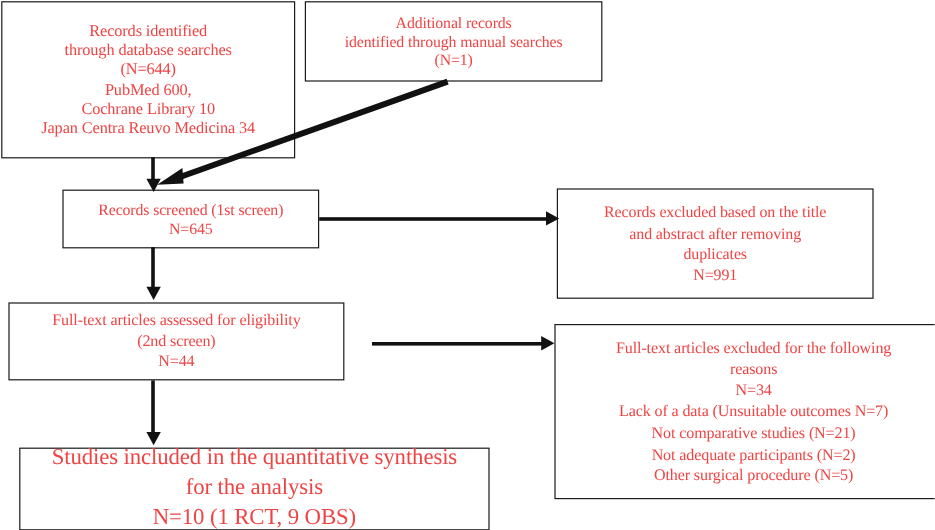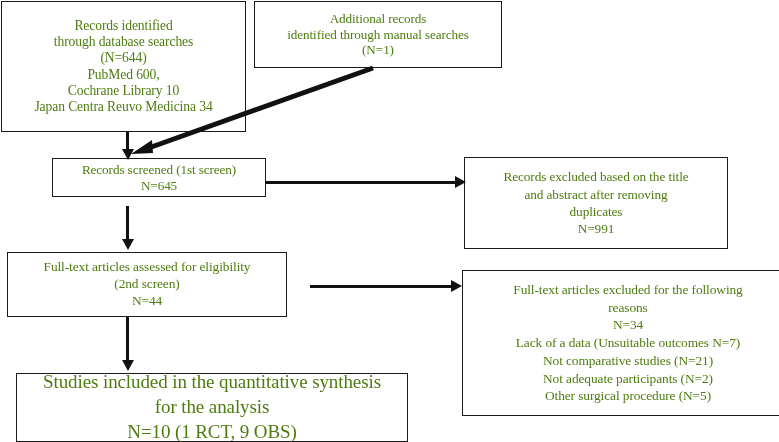--- a/index.html
+++ b/index.html
@@ -7,21 +7,21 @@
     padding: 0;
     background: #ffffff;
   }
   #canvas {
     position: relative;
     width: 779px;
     height: 442px;
     background: #ffffff;
     overflow: hidden;
     font-family: "Liberation Serif", "DejaVu Serif", serif;
-    color: #4d7c0f;
+    color: #ef4444;
   }
   .flow-box {
     position: absolute;
     box-sizing: border-box;
     border: 1px solid #1a1a1a;
     background: #ffffff;
     display: flex;
     flex-direction: column;
     align-items: center;
     justify-content: center;
@@ -31,21 +31,21 @@
     letter-spacing: -0.1px;
     padding: 1px 3px;
   }
   .flow-box .ln {
     display: block;
     white-space: nowrap;
   }
   
   #box-records-identified   { left: 1px;   top: 1px;   width: 245px; height: 131px; }
   #box-additional-records   { left: 254px; top: 1px;   width: 248px; height: 67px;  }
-  #box-records-screened     { left: 52px;  top: 158px; width: 214px; height: 39px; text-align: center;  }
+  #box-records-screened     { left: 52px;  top: 158px; width: 214px; height: 49px; text-align: center;  }
   #box-records-excluded     { left: 464px; top: 157px; width: 264px; height: 92px;  }
   #box-fulltext-assessed    { left: 7px;  top: 252px; width: 280px; height: 65px;  }
   #box-fulltext-excluded    { left: 462px; top: 270px; width: 332px; height: 146px; }
   #box-studies-included     { left: 16px;  top: 373px; width: 392px; height: 69px;  }
 
   #box-records-identified  { font-size: 13.6px; }
   #box-additional-records  { font-size: 13.2px; }
   #box-fulltext-excluded   { font-size: 13.4px; line-height: 1.32; }
   #box-studies-included    { font-size: 19px; line-height: 1.3; }
   #box-fulltext-assessed   { font-size: 13.4px; line-height: 1.25; }

